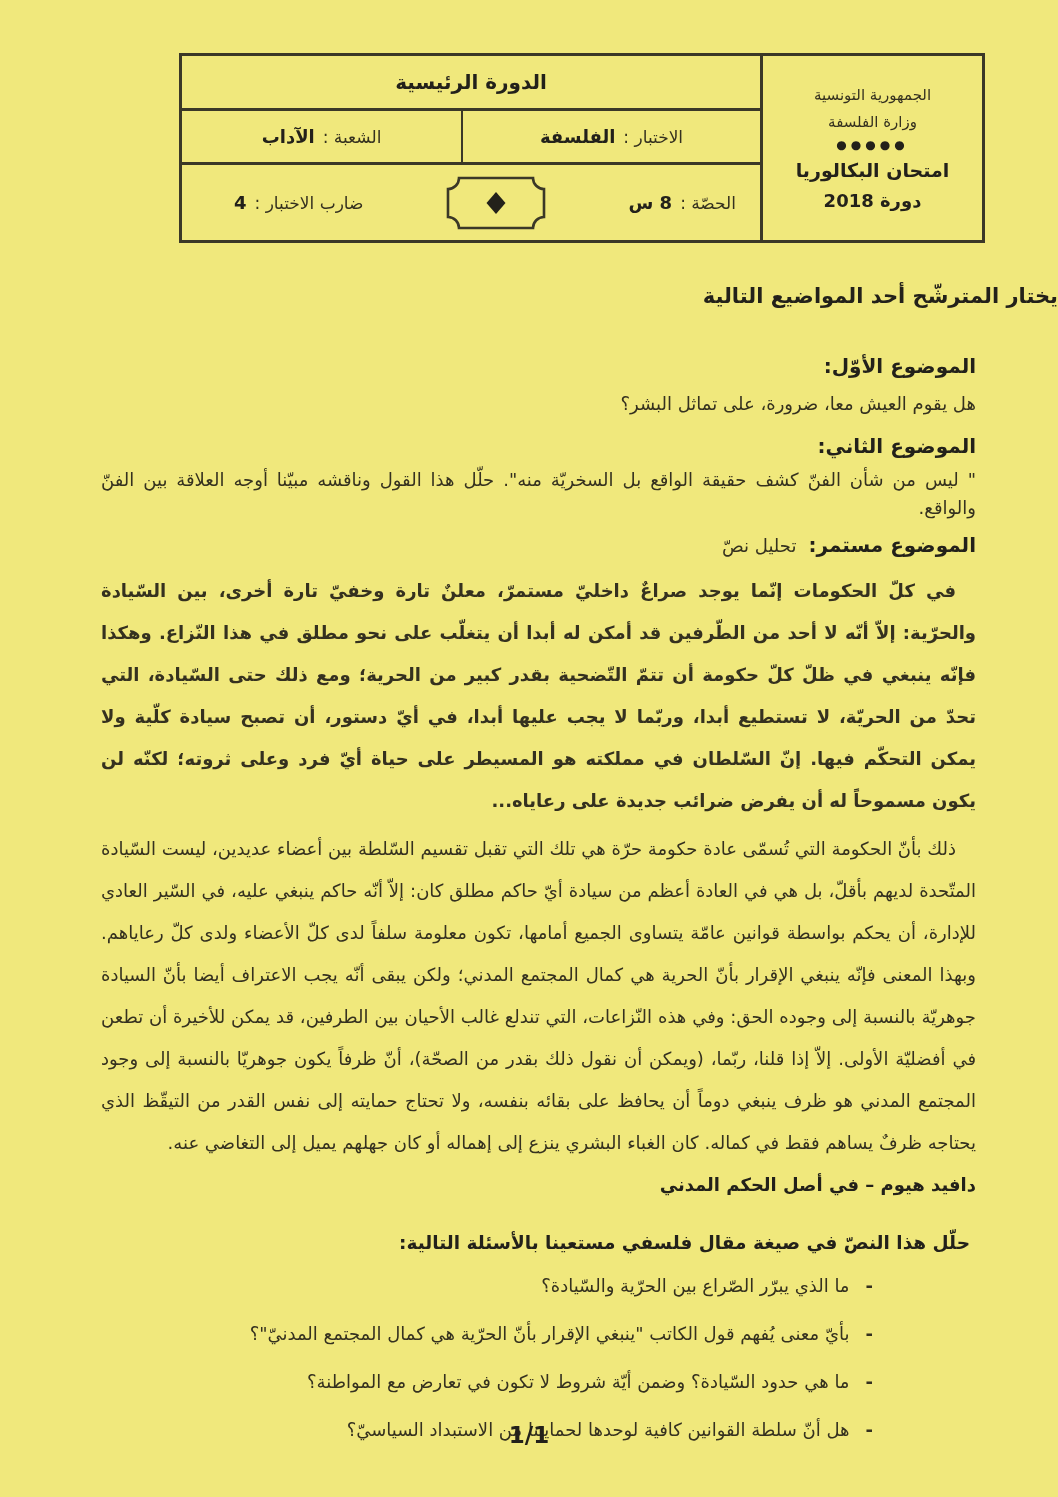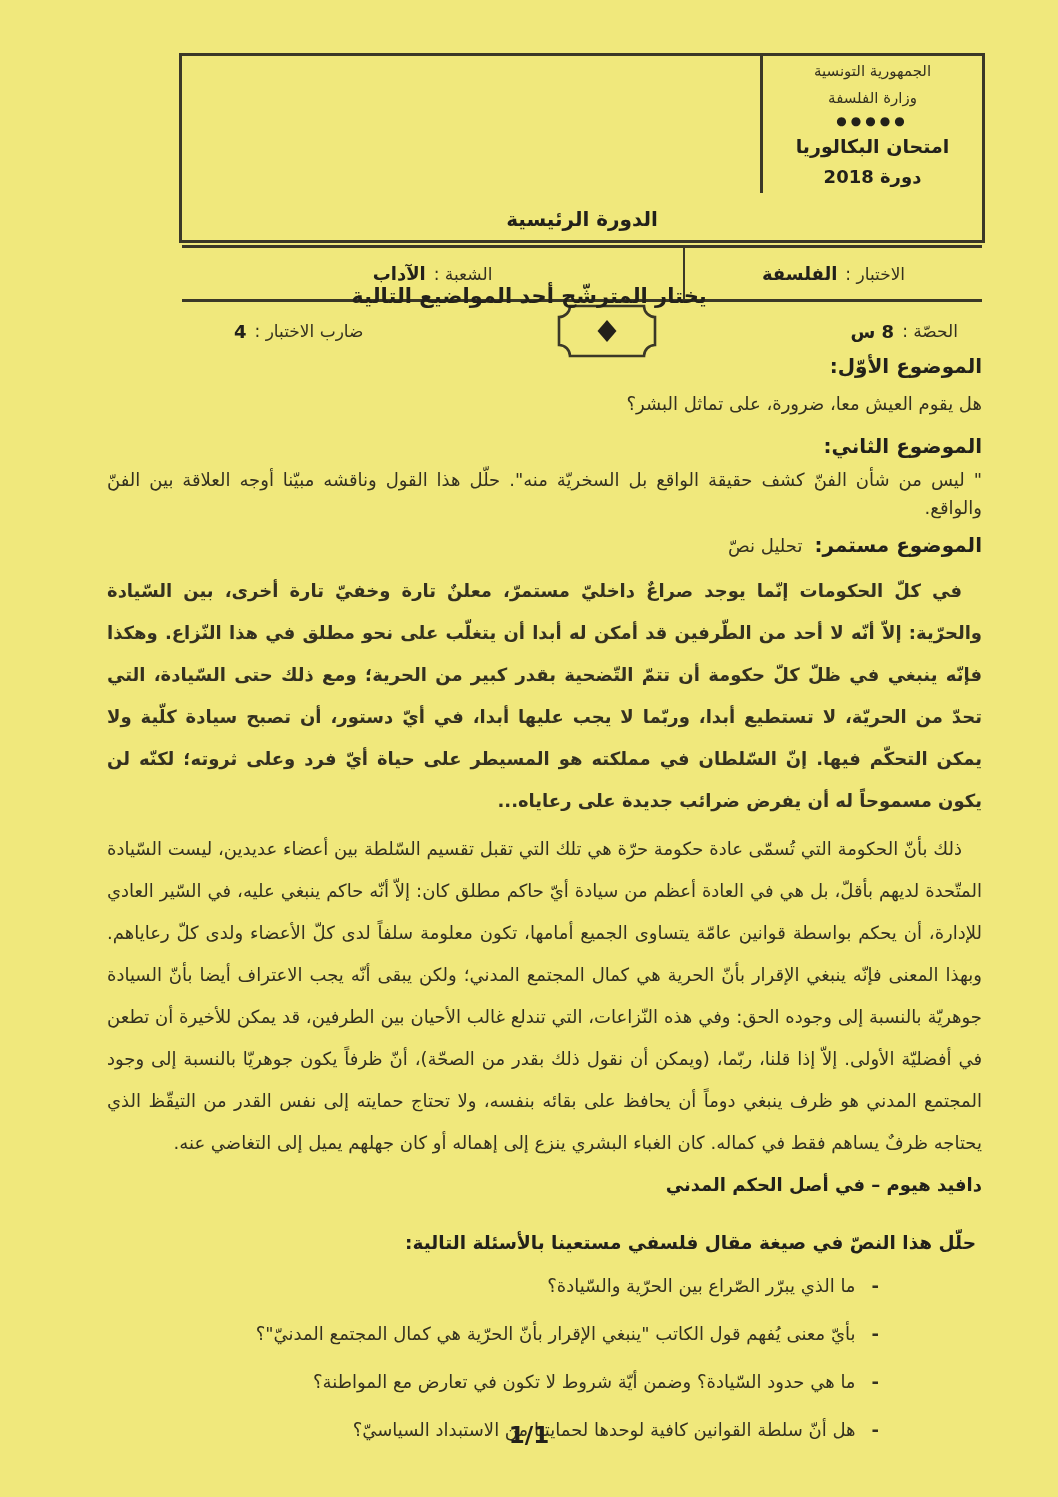--- a/index.html
+++ b/index.html
@@ -17,21 +17,21 @@
     font-family:"DejaVu Sans", sans-serif;
     position:relative;
     overflow:hidden;
     direction:rtl;
   }
   
   .header-table{
     position:absolute; top:53px; right:73px;
     width:806px; height:190px;
     border:3px solid var(--border);
-    display:flex; flex-direction:column;
+    display:flex; flex-direction:row;
     background:var(--paper);
   }
   .ministry-cell{
     width:222px; flex:none;
     border-left:3px solid var(--border);
     display:flex; flex-direction:column;
     align-items:center; justify-content:center;
     gap:9px; padding:6px 4px;
     text-align:center;
   }
@@ -65,25 +65,24 @@
     display:flex; align-items:center; justify-content:space-between;
     padding:0 24px 0 52px;
     font-size:17px;
   }
   .pair{display:flex; align-items:center; gap:8px;}
   .pair b{font-size:18px; color:var(--ink-heavy);}
   .stamp{flex:none; line-height:0;}
   
   .doc-title{
     position:absolute; top:284px; left:0; right:0;
-    text-align:center;
     font-size:21px; font-weight:bold; color:var(--ink-heavy);
   }
   .content{
-    position:absolute; top:345px; right:76px; width:875px;
+    position:absolute; top:345px; right:82px; width:875px;
     direction:rtl;
     margin-left:25px;
   }
   .topic-heading{
     font-size:20px; font-weight:bold; color:var(--ink-heavy);
     line-height:30px;
   }
   .t1h{margin-top:6px;}
   .t1b{margin-top:9px; font-size:18px; line-height:28px;}
   .t2h{margin-top:13px;}

